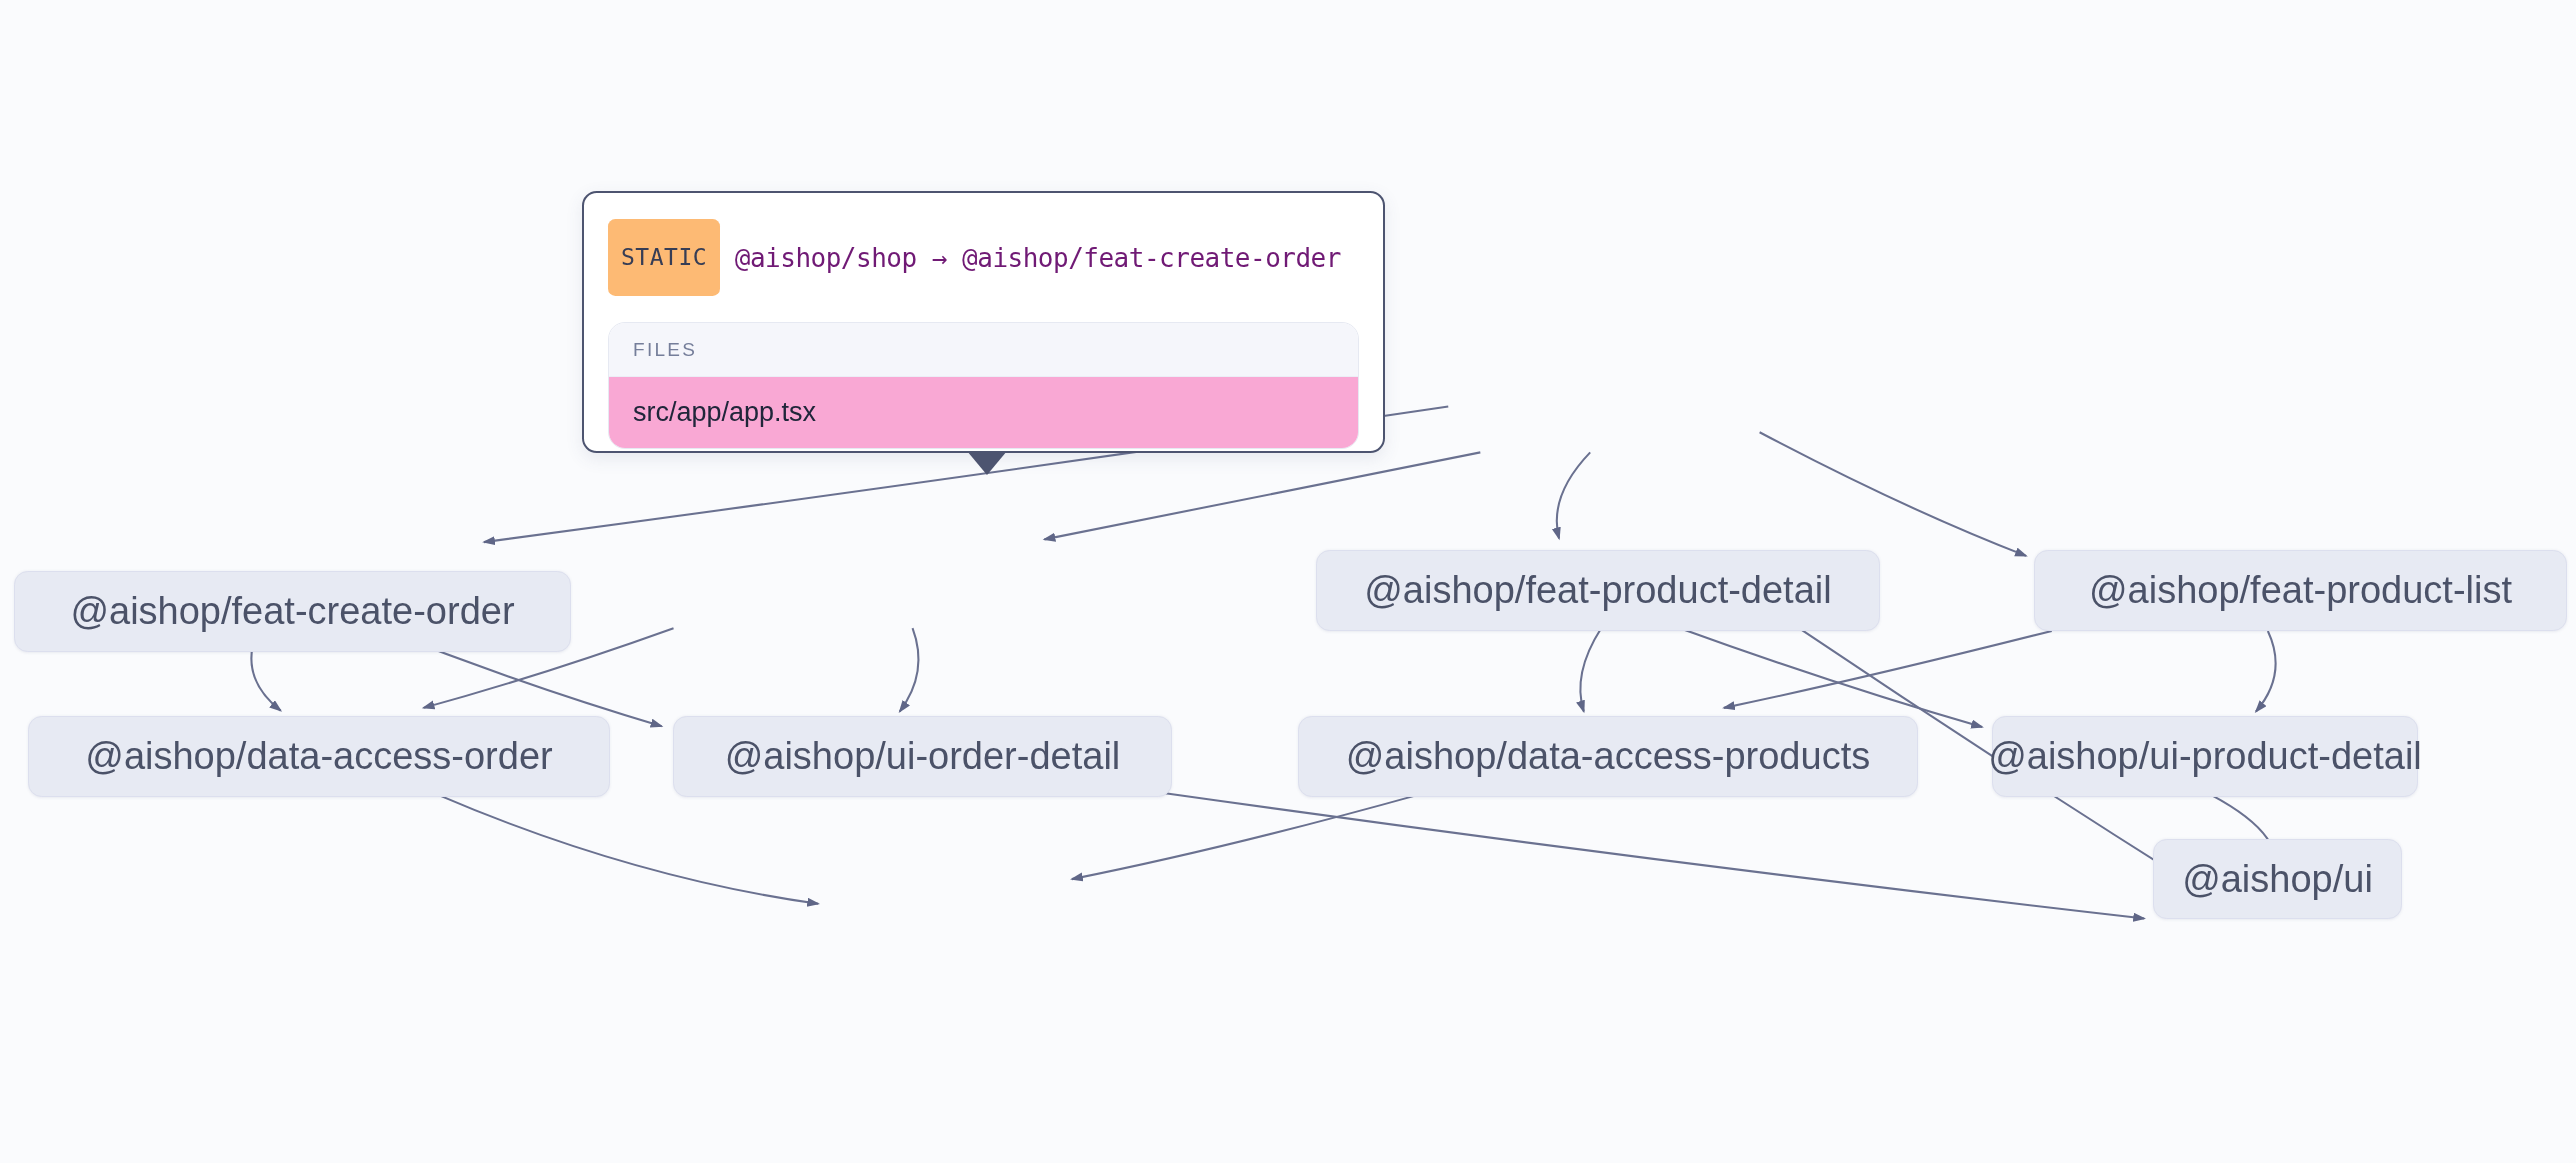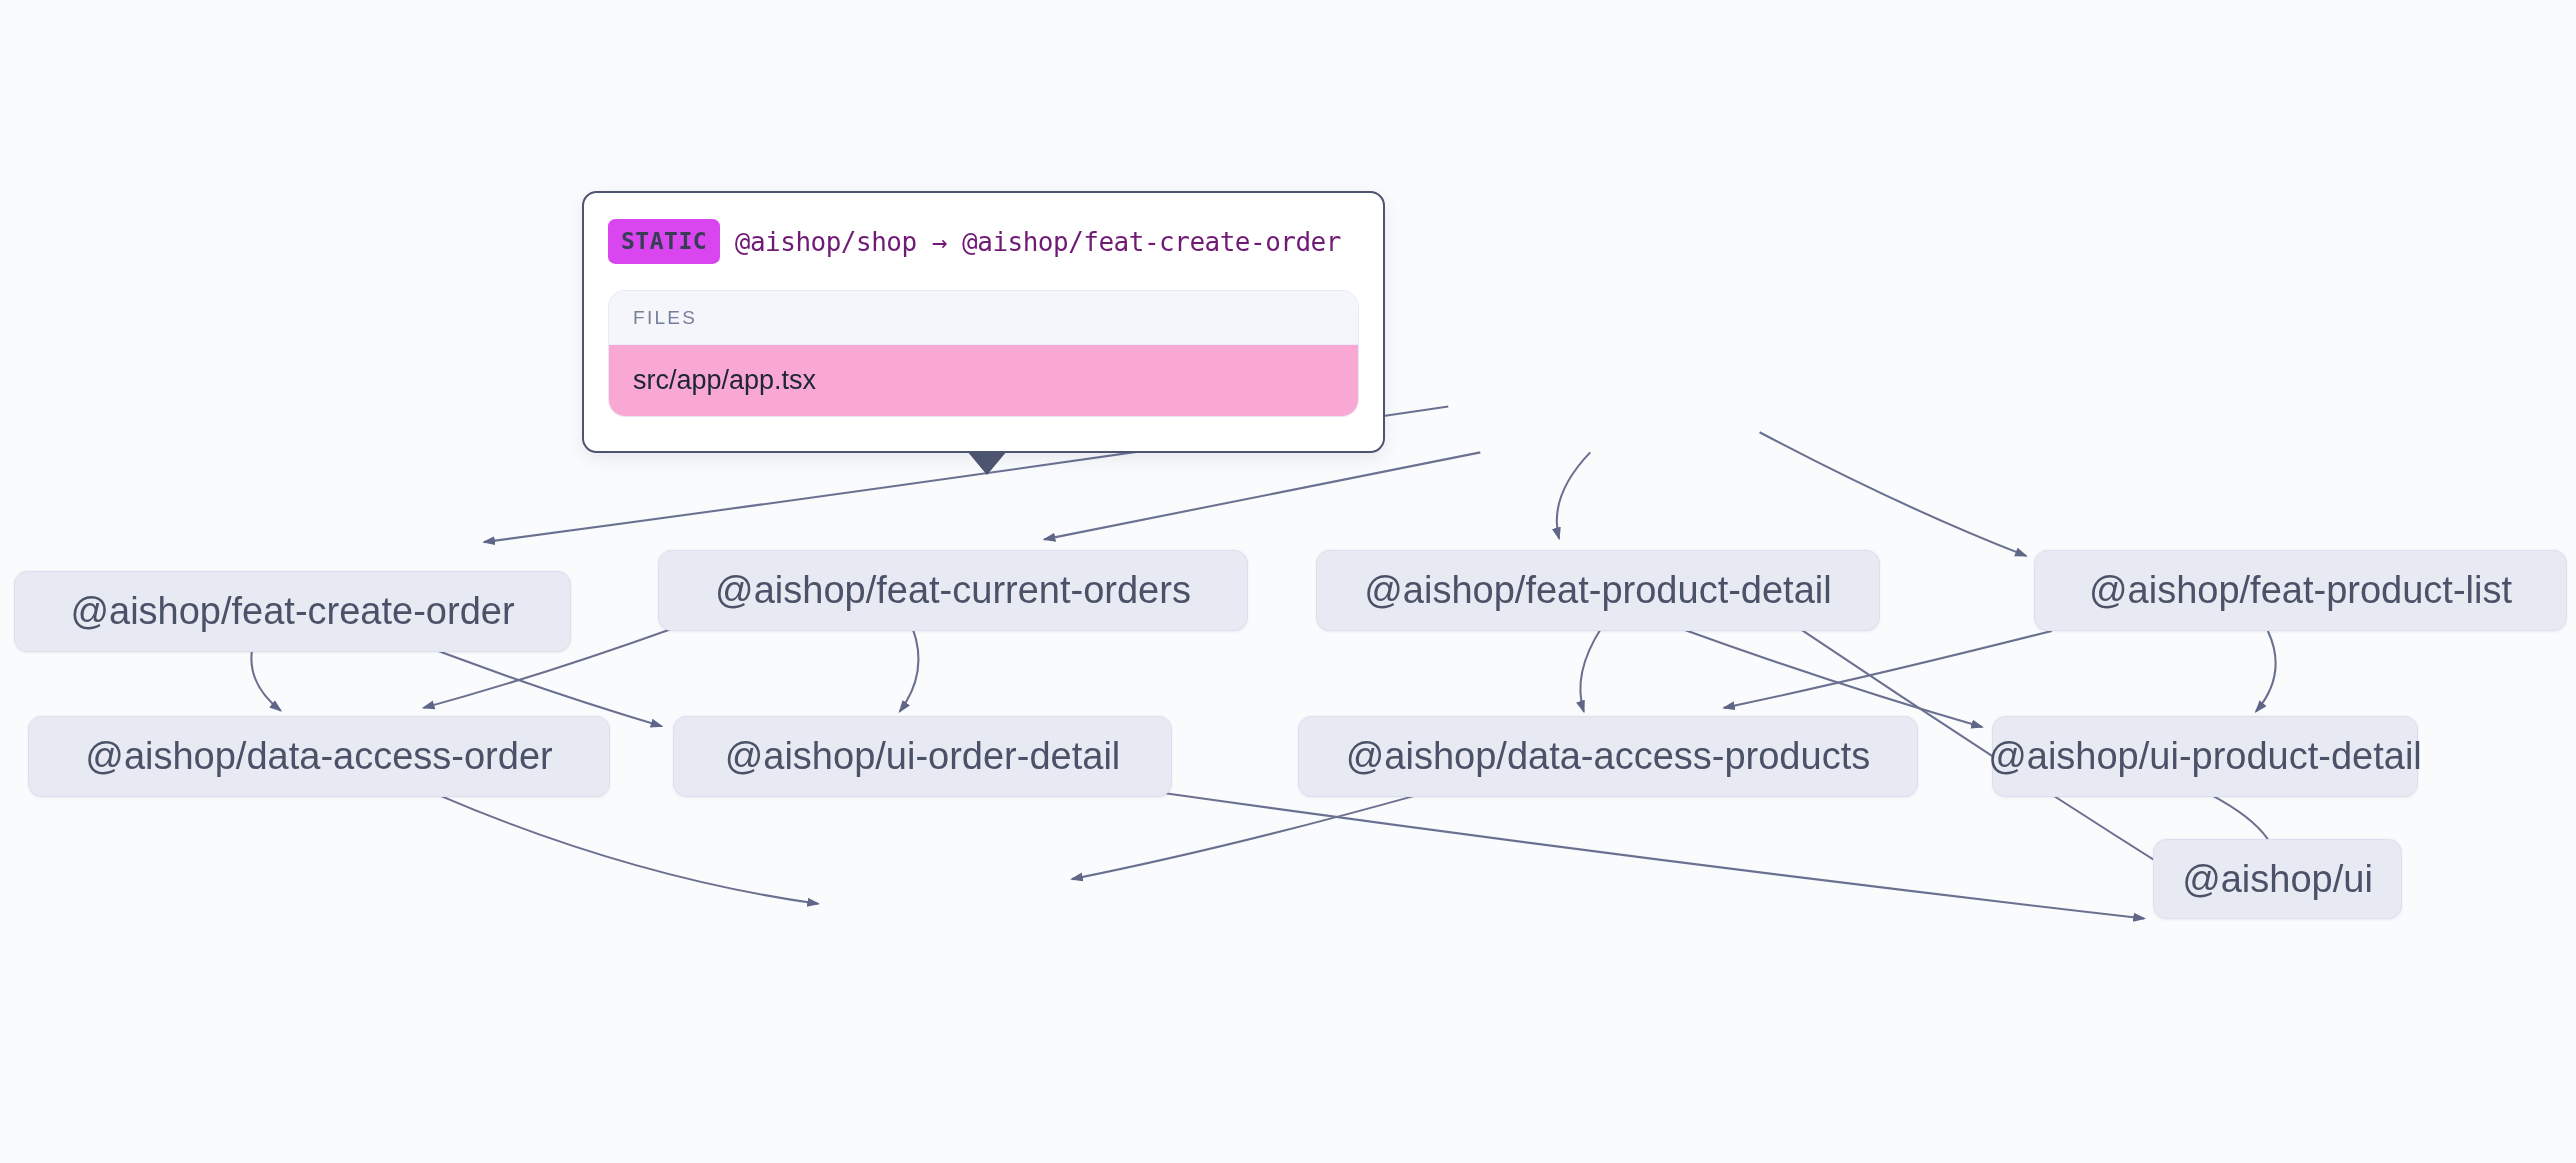--- a/index.html
+++ b/index.html
@@ -51,27 +51,27 @@
     padding: 26px 24px 24px 24px;
     box-shadow: 0 5.5px 16.5px rgba(70,80,120,0.10);
   }
   .tt-head {
     display: flex;
     align-items: center;
     gap: 14.7px;
   }
   .badge {
     display: inline-block;
-    background: #d946ef;
+    background: #fdba74;
     color: #363d55;
     font-family: "DejaVu Sans Mono", monospace;
-    font-weight: bold;
+    font-weight: normal;
     font-size: 23px;
     line-height: 1;
-    padding: 11px 13px;
+    padding: 27px 13px;
     border-radius: 7.3px;
     letter-spacing: 0.5px;
   }
   .tt-title {
     font-family: "DejaVu Sans Mono", monospace;
     font-size: 26px;
     letter-spacing: -0.5px;
     color: #701a75;
     white-space: nowrap;
   }
@@ -131,21 +131,20 @@
     <path class="edge" marker-end="url(#arrow)" d="M 2476 689 Q 2498 736 2463 777"></path>
     <path class="edge" marker-end="url(#arrow)" d="M 478 868 Q 688 958 893 987"></path>
     <path class="edge" marker-end="url(#arrow)" d="M 1548 868 Q 1340 926 1170 960"></path>
     <path class="edge" marker-end="url(#arrow)" d="M 1270 866 Q 1810 942 2341 1003"></path>
     <path class="edge" marker-end="url(#arrow)" d="M 2414 868 Q 2504 916 2479 962"></path>
   </svg>
 
 
   <div class="node" style="left:14px; top:550px; width:555px; height:79px;margin-top:21px;">@aishop/feat-create-order</div>
 
-  <div class="node" style="left:658px; top:550px; width:588px; height:79px;">@aishop/feat-current-orders</div>
 
   <div class="node" style="left:1316px; top:550px; width:562px; height:79px;">@aishop/feat-product-detail</div>
 
   <div class="node" style="left:2034px; top:550px; width:531px; height:79px;">@aishop/feat-product-list</div>
 
   <div class="node" style="left:673px; top:716px; width:497px; height:79px;">@aishop/ui-order-detail</div>
 
   <div class="node" style="left:28px; top:716px; width:580px; height:79px;">@aishop/data-access-order</div>
 
   <div class="node" style="left:1298px; top:716px; width:618px; height:79px;">@aishop/data-access-products</div>

